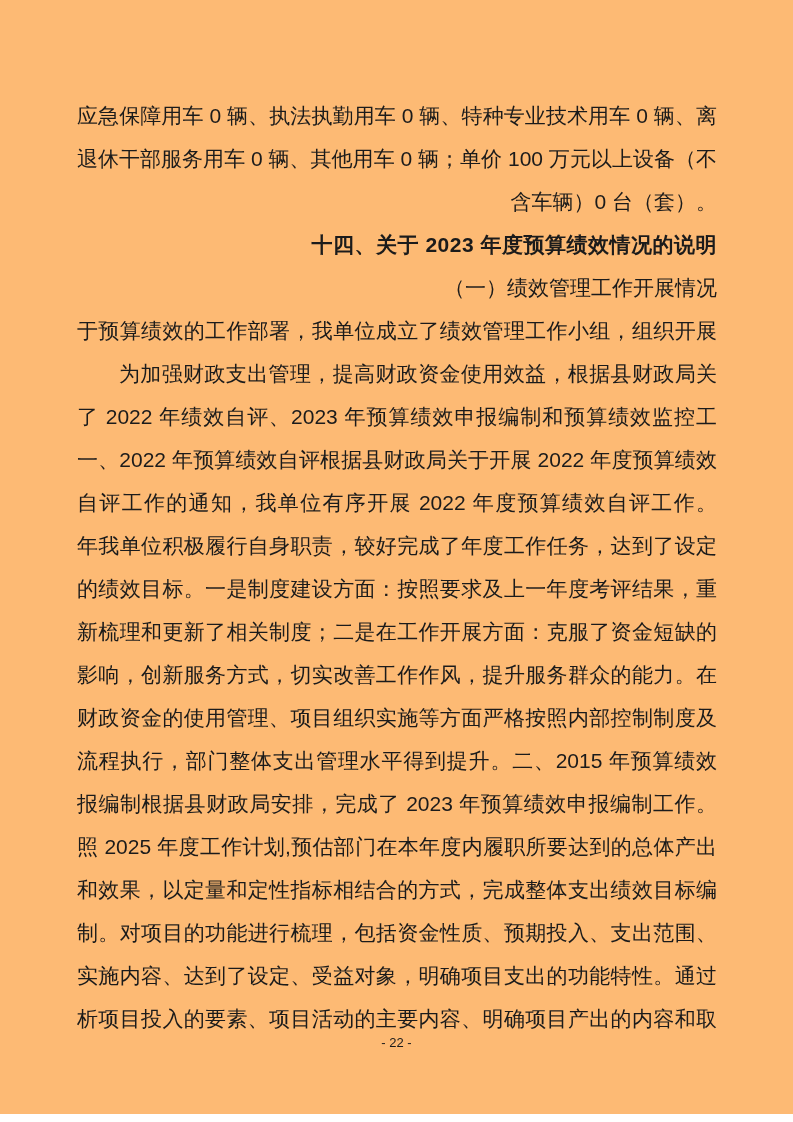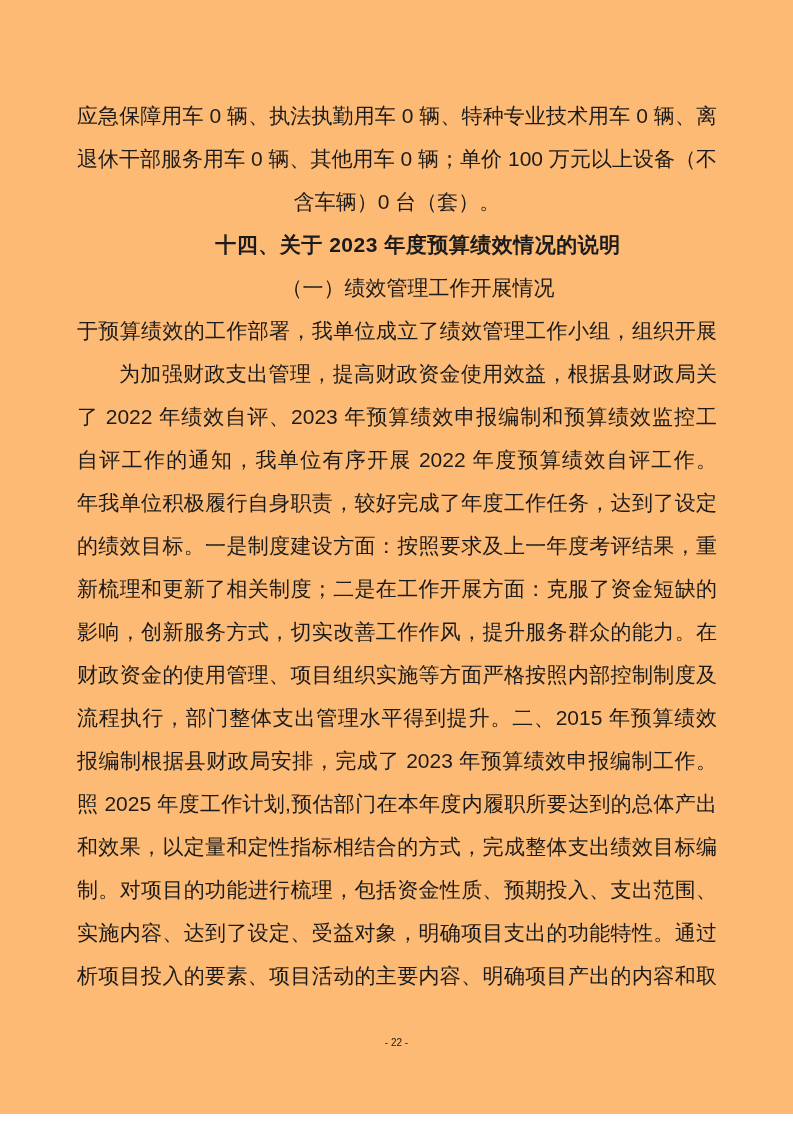--- a/index.html
+++ b/index.html
@@ -20,59 +20,60 @@
     position: absolute;
     left: 77px;
     top: 94px;
     width: 640px;
   }
   .line {
     font-size: 21px;
     line-height: 43px;
     height: 43px;
     overflow: hidden;
-    text-align: center;
+    text-align: right;
     white-space: normal;
   }
   .line.justify {
     text-align: justify;
     text-align-last: justify;
     text-justify: inter-character;
   }
   .line.indent {
     text-indent: 42px;
   }
   .line.heading {
     font-weight: bold;
     letter-spacing: 0.5px;
   }
   .footer {
     position: absolute;
     top: 1033px;
     left: 0;
     width: 100%;
     text-align: center;
-    font-size: 10px;
+    font-size: 13px;
     line-height: 20px;
     color: #1b1b1b;
   }
 </style>
 </head>
 <body>
 
 <div class="page">
   <div class="textblock" id="textblock">
       <div class="line body justify">应急保障用车 0 辆、执法执勤用车 0 辆、特种专业技术用车 0 辆、离</div>
       <div class="line body justify">退休干部服务用车 0 辆、其他用车 0 辆；单价 100 万元以上设备（不</div>
       <div class="line body">含车辆）0 台（套）。</div>
       <div class="line heading indent">十四、关于 2023 年度预算绩效情况的说明</div>
       <div class="line subheading indent">（一）绩效管理工作开展情况</div>
       <div class="line body justify">于预算绩效的工作部署，我单位成立了绩效管理工作小组，组织开展</div>
       <div class="line body justify indent">为加强财政支出管理，提高财政资金使用效益，根据县财政局关</div>
       <div class="line body justify">了 2022 年绩效自评、2023 年预算绩效申报编制和预算绩效监控工作。</div>
+      <div class="line body justify">一、2022 年预算绩效自评根据县财政局关于开展 2022 年度预算绩效</div>
       <div class="line body justify">自评工作的通知，我单位有序开展 2022 年度预算绩效自评工作。2022</div>
       <div class="line body justify">年我单位积极履行自身职责，较好完成了年度工作任务，达到了设定</div>
       <div class="line body justify">的绩效目标。一是制度建设方面：按照要求及上一年度考评结果，重</div>
       <div class="line body justify">新梳理和更新了相关制度；二是在工作开展方面：克服了资金短缺的</div>
       <div class="line body justify">影响，创新服务方式，切实改善工作作风，提升服务群众的能力。在</div>
       <div class="line body justify">财政资金的使用管理、项目组织实施等方面严格按照内部控制制度及</div>
       <div class="line body justify">流程执行，部门整体支出管理水平得到提升。二、2015 年预算绩效申</div>
       <div class="line body justify">报编制根据县财政局安排，完成了 2023 年预算绩效申报编制工作。按</div>
       <div class="line body justify">照 2025 年度工作计划,预估部门在本年度内履职所要达到的总体产出</div>
       <div class="line body justify">和效果，以定量和定性指标相结合的方式，完成整体支出绩效目标编</div>

